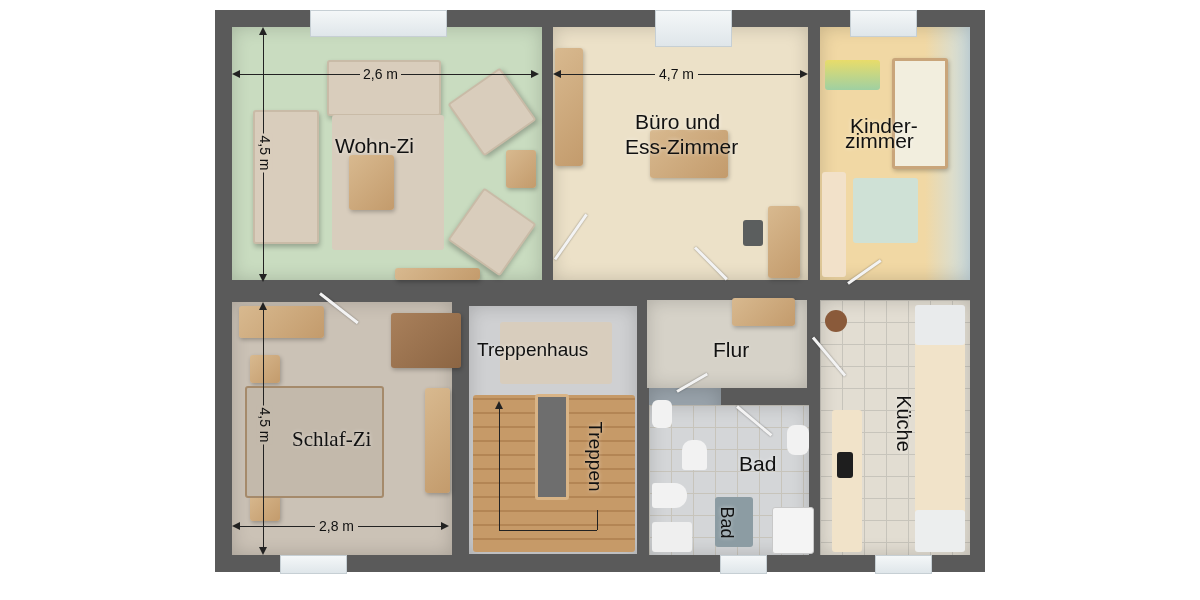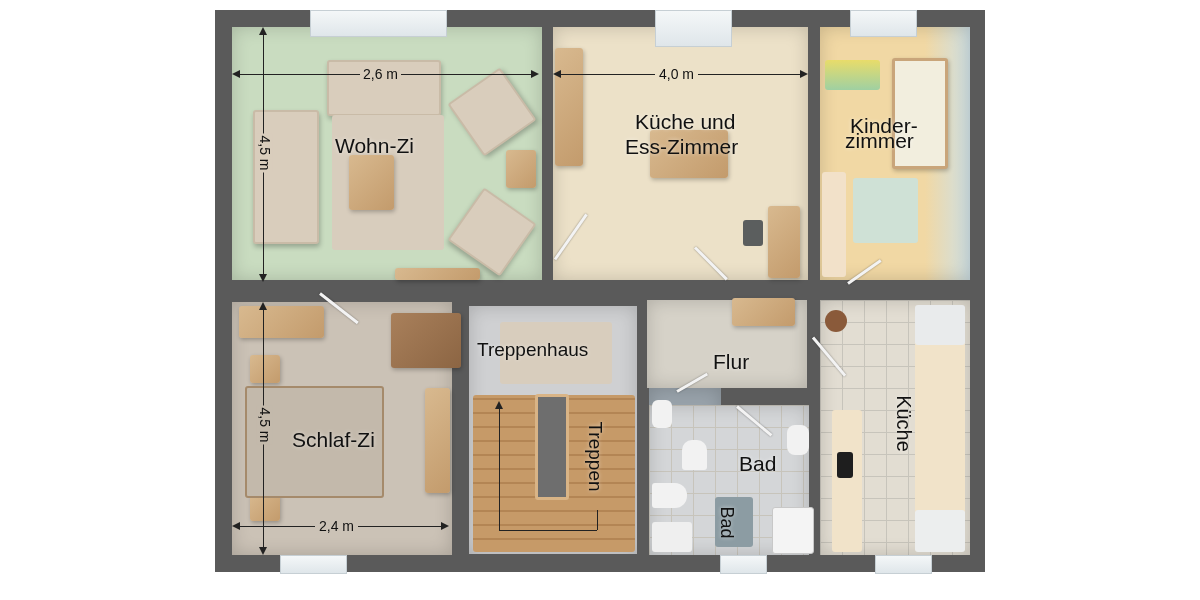--- a/index.html
+++ b/index.html
@@ -52,26 +52,26 @@
   <div class="arrow-u" style="left:44px; top:17px;"></div>
   <div class="arrow-d" style="left:44px; top:264px;"></div>
   <div class="dim" style="left:30px; top:135px; transform:rotate(90deg); background:#d9cdbc; padding:0 2px;">4,5 m</div>
 
   <div class="room" style="left:338px; top:17px; width:255px; height:253px; background:#ece1c8;"></div>
   <div class="window" style="left:440px; top:0; width:75px; height:35px;"></div>
   <div class="furn wood" style="left:340px; top:38px; width:28px; height:118px;"></div>
   <div class="furn wood" style="left:435px; top:120px; width:78px; height:48px;"></div>
   <div class="furn wood" style="left:553px; top:196px; width:32px; height:72px;"></div>
   <div class="furn" style="left:528px; top:210px; width:20px; height:26px; background:#5b5e5e;"></div>
-  <div class="label" style="left:420px; top:100px;">Küche und</div>
+  <div class="label" style="left:420px; top:100px;">Büro und</div>
   <div class="label" style="left:410px; top:125px;">Ess-Zimmer</div>
   <div class="hline" style="left:341px; top:64px; width:250px;"></div>
   <div class="arrow-l" style="left:338px; top:60px;"></div>
   <div class="arrow-r" style="left:585px; top:60px;"></div>
-  <div class="dim" style="left:440px; top:56px; background:#ece1c8; padding:0 4px;">4,0 m</div>
+  <div class="dim" style="left:440px; top:56px; background:#ece1c8; padding:0 4px;">4,7 m</div>
   <div class="door" style="left:340px; top:248px; width:55px; transform:rotate(-55deg);"></div>
   <div class="door" style="left:480px; top:236px; width:45px; transform:rotate(45deg);"></div>
 
   <div class="room" style="left:605px; top:17px; width:150px; height:253px; background:linear-gradient(90deg,#f1d8a4 70%,#cfe0e4);"></div>
   <div class="window" style="left:635px; top:0; width:65px; height:25px;"></div>
   <div class="furn" style="left:610px; top:50px; width:55px; height:30px; background:linear-gradient(#e8dc6a,#9fd0a2);"></div>
   <div class="furn wood" style="left:677px; top:48px; width:50px; height:105px; background:#f2eede; border:3px solid #c9a57a;"></div>
   <div class="furn" style="left:638px; top:168px; width:65px; height:65px; background:#cfe1d6;"></div>
   <div class="furn" style="left:607px; top:162px; width:24px; height:105px; background:#f2e1c9;"></div>
   <div class="label" style="left:635px; top:104px;">Kinder-</div>
@@ -79,45 +79,45 @@
   <div class="door" style="left:633px; top:272px; width:40px; transform:rotate(-35deg);"></div>
 
   <div class="room" style="left:17px; top:292px; width:220px; height:253px; background:#cbc2b6;"></div>
   <div class="furn wood" style="left:24px; top:296px; width:85px; height:32px;"></div>
   <div class="furn darkwood" style="left:176px; top:303px; width:70px; height:55px;"></div>
   <div class="furn wood" style="left:35px; top:345px; width:30px; height:28px;"></div>
   <div class="furn wood" style="left:35px; top:483px; width:30px; height:28px;"></div>
   <div class="furn" style="left:30px; top:376px; width:135px; height:108px; background:#c3b9ab; border:2px solid #a58a6b;"></div>
   <div class="furn wood" style="left:210px; top:378px; width:25px; height:105px;"></div>
   <div class="window" style="left:65px; top:545px; width:65px; height:17px;"></div>
-  <div class="label" style="left:77px; top:418px;">Schlaf-Zi</div>
+  <div class="label" style="left:77px; top:418px;font-family:Liberation Serif, serif;">Schlaf-Zi</div>
   <div class="hline" style="left:20px; top:516px; width:212px;"></div>
   <div class="arrow-l" style="left:17px; top:512px;"></div>
   <div class="arrow-r" style="left:226px; top:512px;"></div>
-  <div class="dim" style="left:100px; top:508px; background:#cbc2b6; padding:0 4px;">2,4 m</div>
+  <div class="dim" style="left:100px; top:508px; background:#cbc2b6; padding:0 4px;">2,8 m</div>
   <div class="vline" style="left:48px; top:295px; height:248px;"></div>
   <div class="arrow-u" style="left:44px; top:292px;"></div>
   <div class="arrow-d" style="left:44px; top:537px;"></div>
   <div class="dim" style="left:30px; top:407px; transform:rotate(90deg); background:#c3b9ab; padding:0 2px;">4,5 m</div>
   <div class="door" style="left:105px; top:282px; width:48px; transform:rotate(38deg);"></div>
 
   <div class="room" style="left:254px; top:296px; width:168px; height:248px; background:#cfd0d2;"></div>
   <div class="furn rug" style="left:285px; top:312px; width:112px; height:62px;"></div>
   <div class="furn" style="left:258px; top:385px; width:162px; height:157px; background:repeating-linear-gradient(0deg,#c69a68 0 12px,#b38554 12px 14px);"></div>
   <div class="furn" style="left:320px; top:384px; width:28px; height:100px; background:#6e6e6e; border:3px solid #d9b486;"></div>
   <div class="label" style="left:262px; top:328px; font-size:19px;">Treppenhaus</div>
   <div class="label" style="left:345px; top:435px; font-size:19px; transform:rotate(90deg);">Treppen</div>
   <div class="vline" style="left:284px; top:397px; height:123px;"></div>
   <div class="arrow-u" style="left:280px; top:391px;"></div>
   <div class="hline" style="left:284px; top:520px; width:98px;"></div>
   <div class="vline" style="left:382px; top:500px; height:20px;"></div>
 
   <div class="room" style="left:432px; top:290px; width:160px; height:88px; background:#d6d2c8;"></div>
   <div class="furn wood" style="left:517px; top:288px; width:63px; height:28px;"></div>
-  <div class="label" style="left:498px; top:340px;">Flur</div>
+  <div class="label" style="left:498px; top:328px;">Flur</div>
 
   <div class="room" style="left:434px; top:378px; width:72px; height:85px; background:#98a2aa;"></div>
   <div class="room tile" style="left:434px; top:395px; width:160px; height:150px; background-color:#d4d6d8;"></div>
   <div class="furn" style="left:437px; top:390px; width:20px; height:28px; background:#f2f2f2; border-radius:6px;"></div>
   <div class="furn" style="left:467px; top:430px; width:25px; height:30px; background:#f2f2f2; border-radius:10px 10px 3px 3px;"></div>
   <div class="furn" style="left:437px; top:473px; width:35px; height:25px; background:#f2f2f2; border-radius:3px 12px 12px 3px;"></div>
   <div class="furn" style="left:437px; top:512px; width:40px; height:30px; background:#efefef;"></div>
   <div class="furn" style="left:500px; top:487px; width:38px; height:50px; background:#8c9ca3;"></div>
   <div class="furn" style="left:557px; top:497px; width:40px; height:45px; background:#f4f4f4; border:1px solid #c8c8c8;"></div>
   <div class="furn" style="left:572px; top:415px; width:22px; height:30px; background:#f2f2f2; border-radius:8px;"></div>

